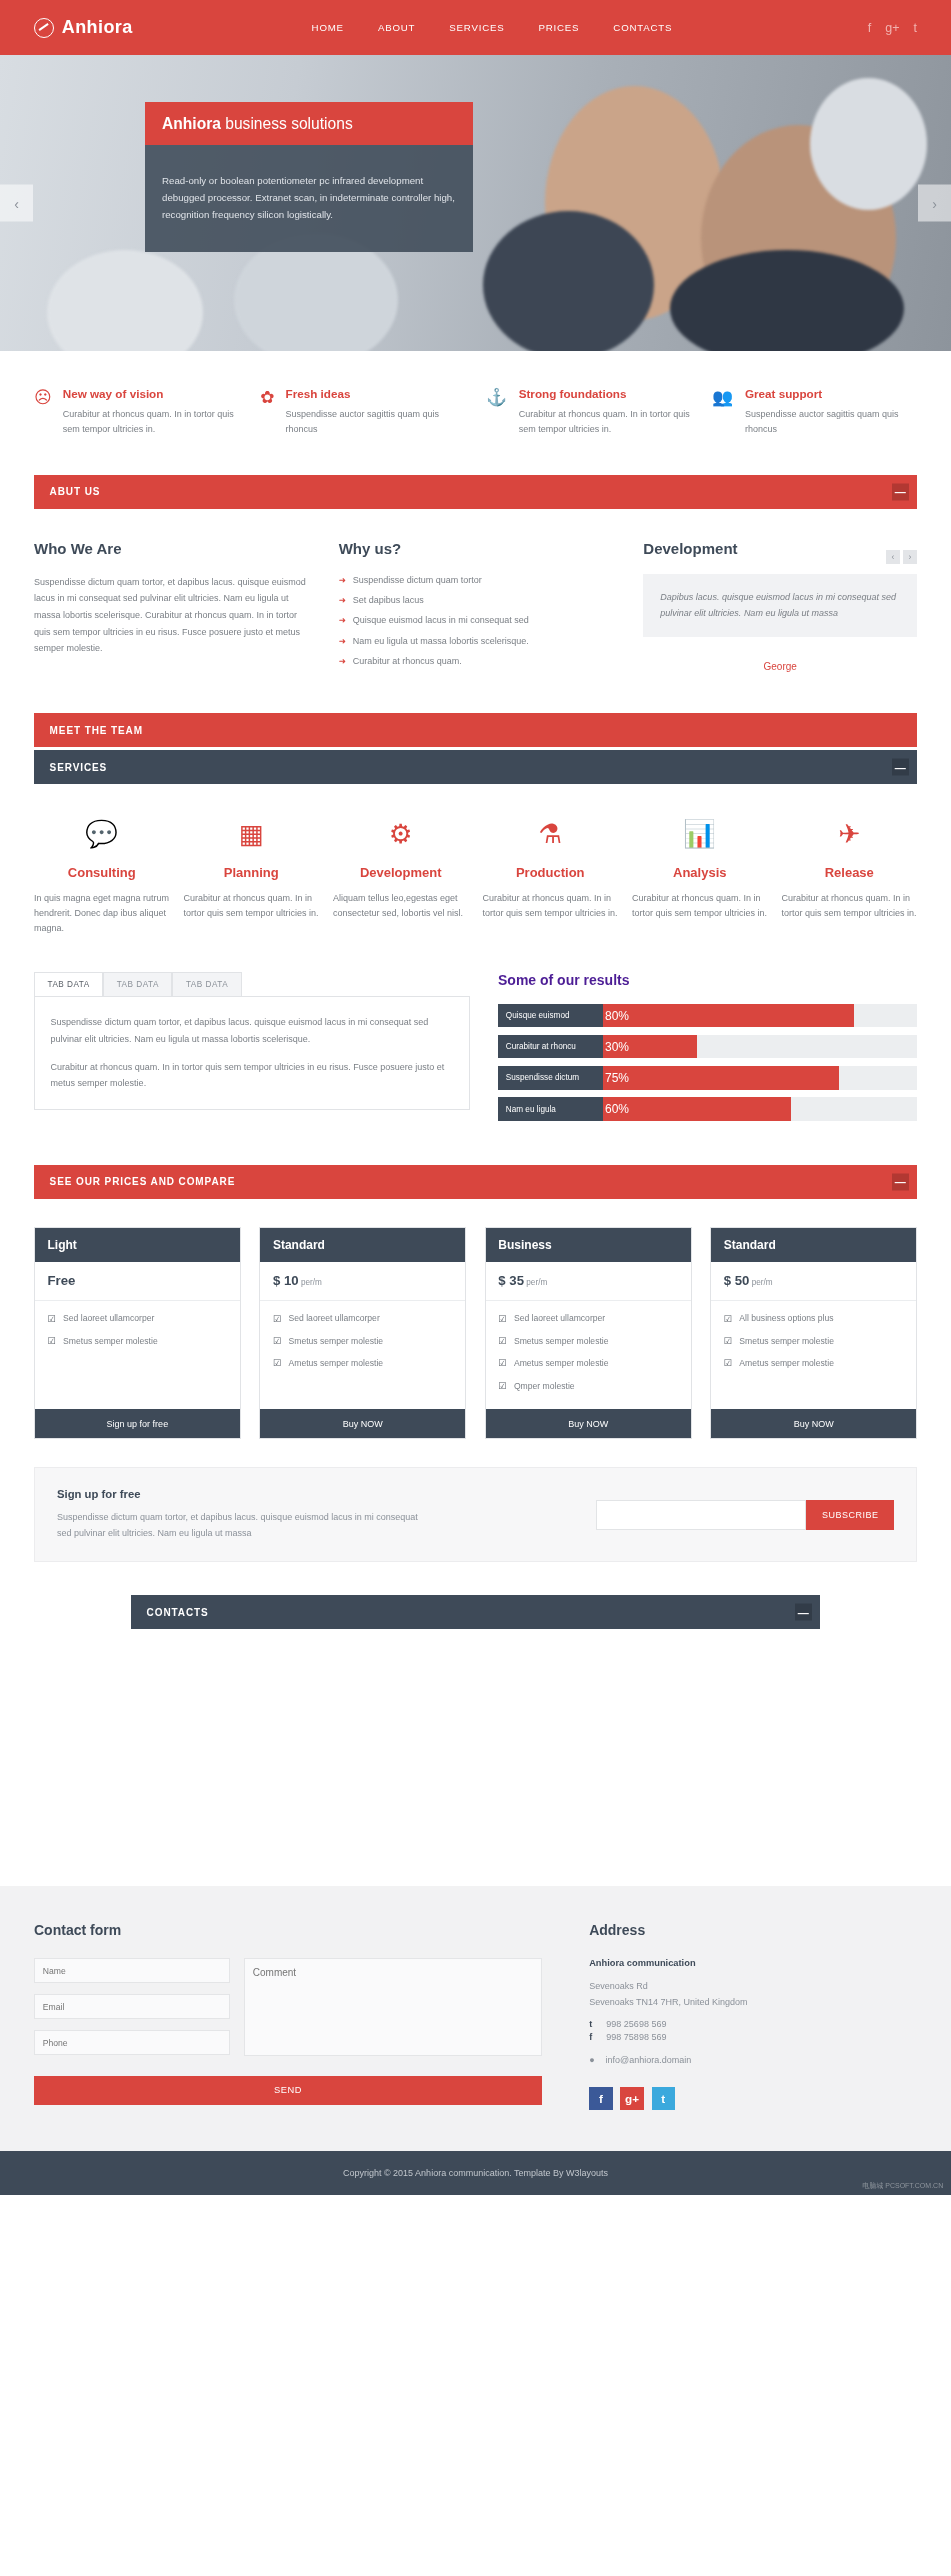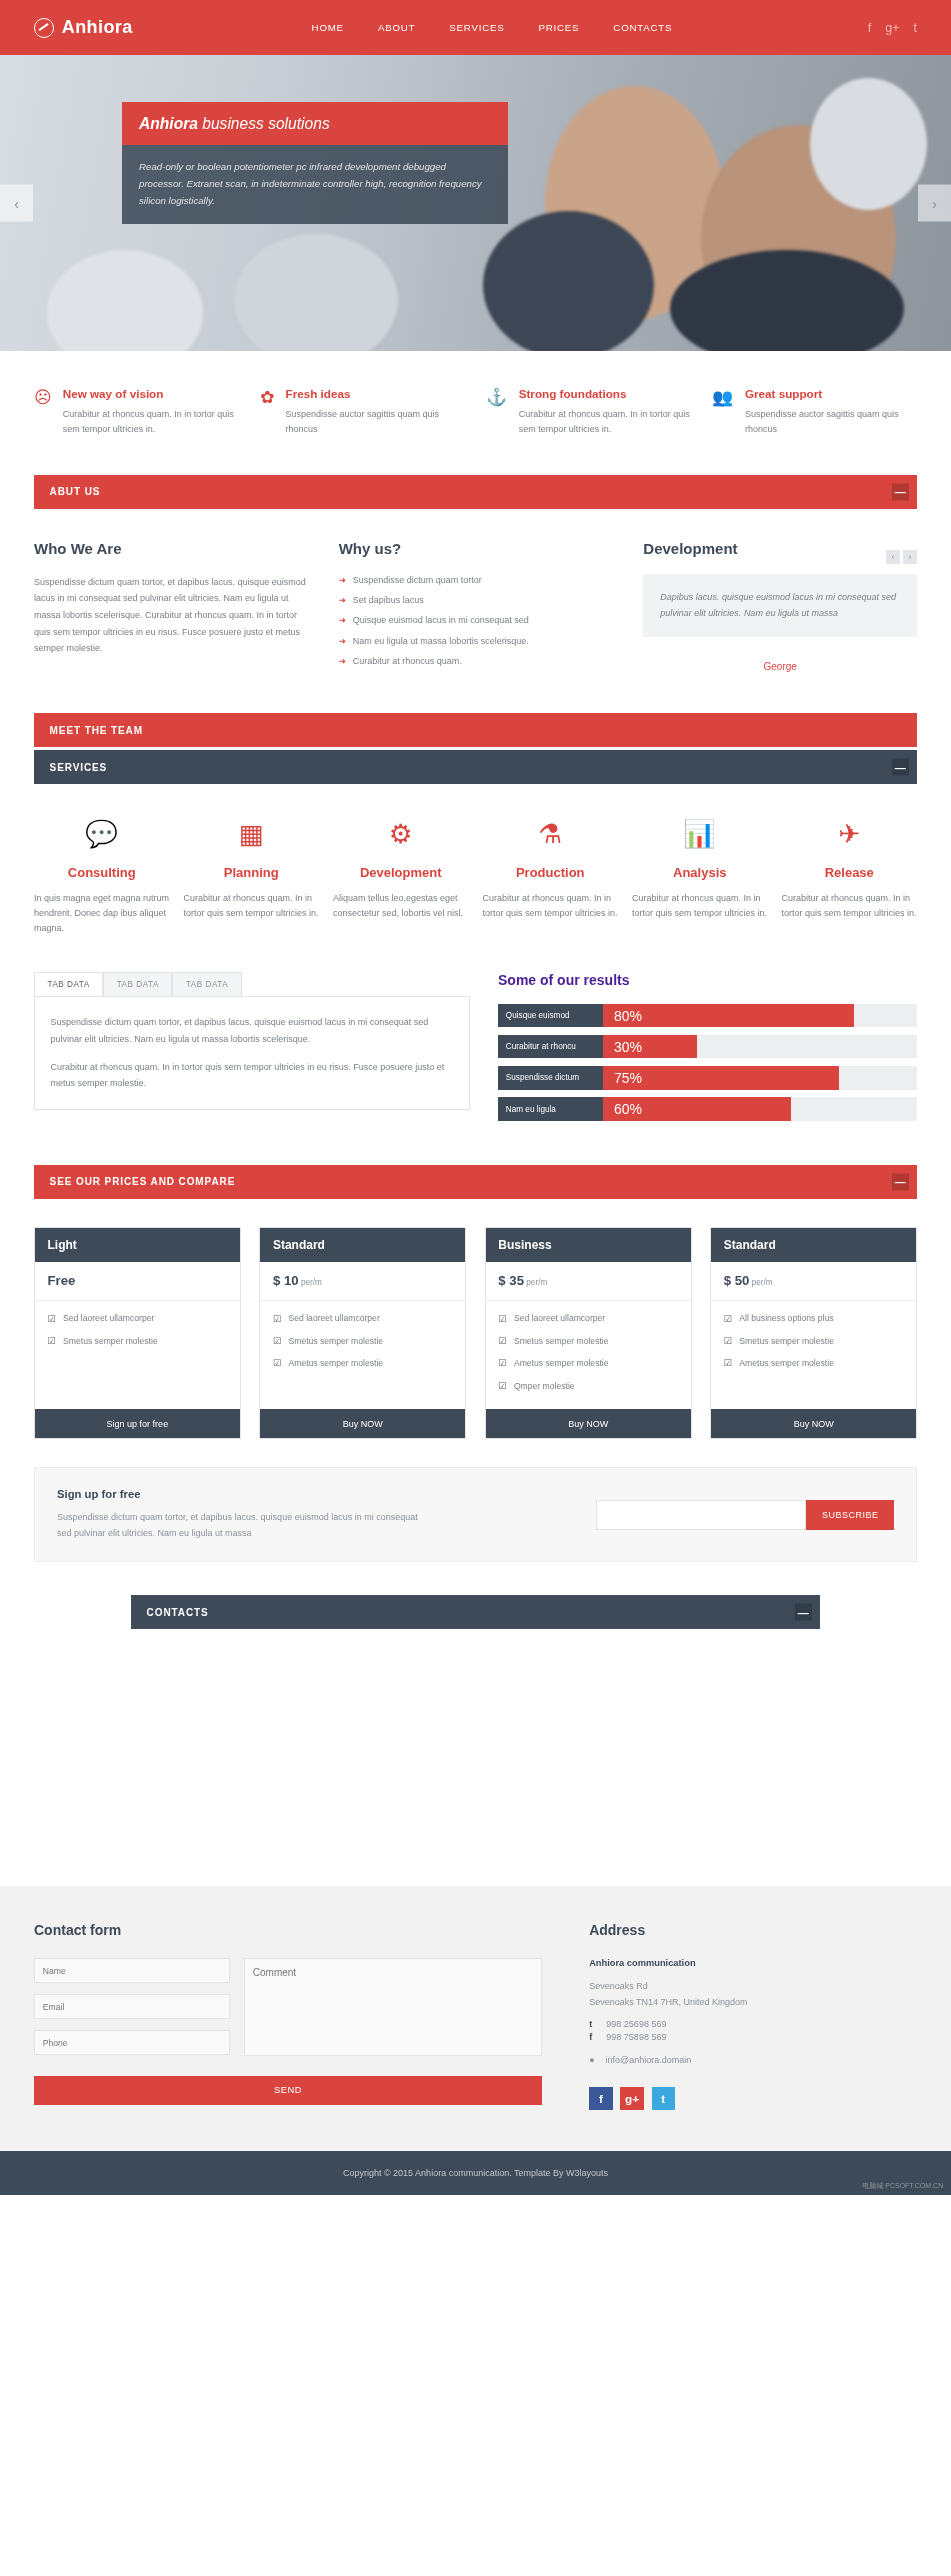--- a/index.html
+++ b/index.html
@@ -40,31 +40,31 @@
   .socials span { color: #f2b3b0; font-size: 12.5px; cursor: pointer; }
 
   
   .hero {
     height: 296px; position: relative; overflow: hidden;
     background: linear-gradient(100deg, #d8dde2 0%, #c6ccd3 30%, #a9b0b8 60%, #8d949c 100%);
   }
   .hero-people { position: absolute; inset: 0; }
   .blob { position: absolute; border-radius: 50%; filter: blur(1.6px); }
   .hero-caption {
-    position: absolute; left: 122px; top: 47px; width: 386px; font-style: italic;
+    position: absolute; left: 145px; top: 47px; width: 328px;
   }
   .hero-title {
     background: #d9453e; color: #fff; padding: 12.5px 17px;
     font-size: 15.6px; font-weight: bold;
   }
   .hero-title b { font-weight: bold; }
   .hero-title .light { font-weight: normal; }
   .hero-body {
     background: rgba(62,74,88,.88); color: #dfe3e8;
-    padding: 14px 17px; font-size: 9.7px; line-height: 1.75;
+    padding: 28px 17px; font-size: 9.7px; line-height: 1.75;
   }
   .hero-arrow {
     position: absolute; top: 50%; transform: translateY(-50%);
     width: 33px; height: 37px; background: rgba(255,255,255,.55);
     color: #8b9199; font-size: 14px; display: flex; align-items: center; justify-content: center;
     cursor: pointer;
   }
   .hero-arrow.left { left: 0; }
   .hero-arrow.right { right: 0; }
 
@@ -140,22 +140,22 @@
   .tab-panel p + p { margin-top: 11px; }
   .results-col { flex: 1; }
   .results-col h2 { font-size: 14px; color: #4c1d95; margin-bottom: 15.6px; font-weight: bold; }
   .bar-row { display: flex; align-items: stretch; margin-bottom: 7.8px; height: 23.4px; }
   .bar-label {
     width: 105px; background: #3e4a58; color: #fff; font-size: 8.2px;
     display: flex; align-items: center; padding-left: 7.8px;
   }
   .bar-track { flex: 1; background: #eceef0; position: relative; }
   .bar-fill {
-    height: 100%; background: #d9453e; color: #fff; font-size: 14px;
-    display: flex; align-items: center; padding-left: 11px;
+    height: 100%; background: #d9453e; color: #fff; font-size: 12px;
+    display: flex; align-items: center; padding-left: 2px;
   }
 
   
   .pricing { display: flex; gap: 18.7px; padding: 28px 34px 0 34px; }
   .plan { flex: 1; border: 0.8px solid #e1e3e6; background: #fff; display: flex; flex-direction: column; }
   .plan-head { background: #3e4a58; color: #fff; padding: 10px 12.5px; font-size: 12px; font-weight: bold; }
   .plan-price { padding: 11.7px 12.5px; font-size: 13.2px; color: #3e4a58; border-bottom: 0.8px solid #ebedef; font-weight: bold; }
   .plan-price small { font-size: 8.2px; color: #8b9199; font-weight: normal; margin-left: 2.3px; }
   .plan-list { padding: 6.2px 12.5px 12.5px; flex: 1; }
   .plan-list div {

